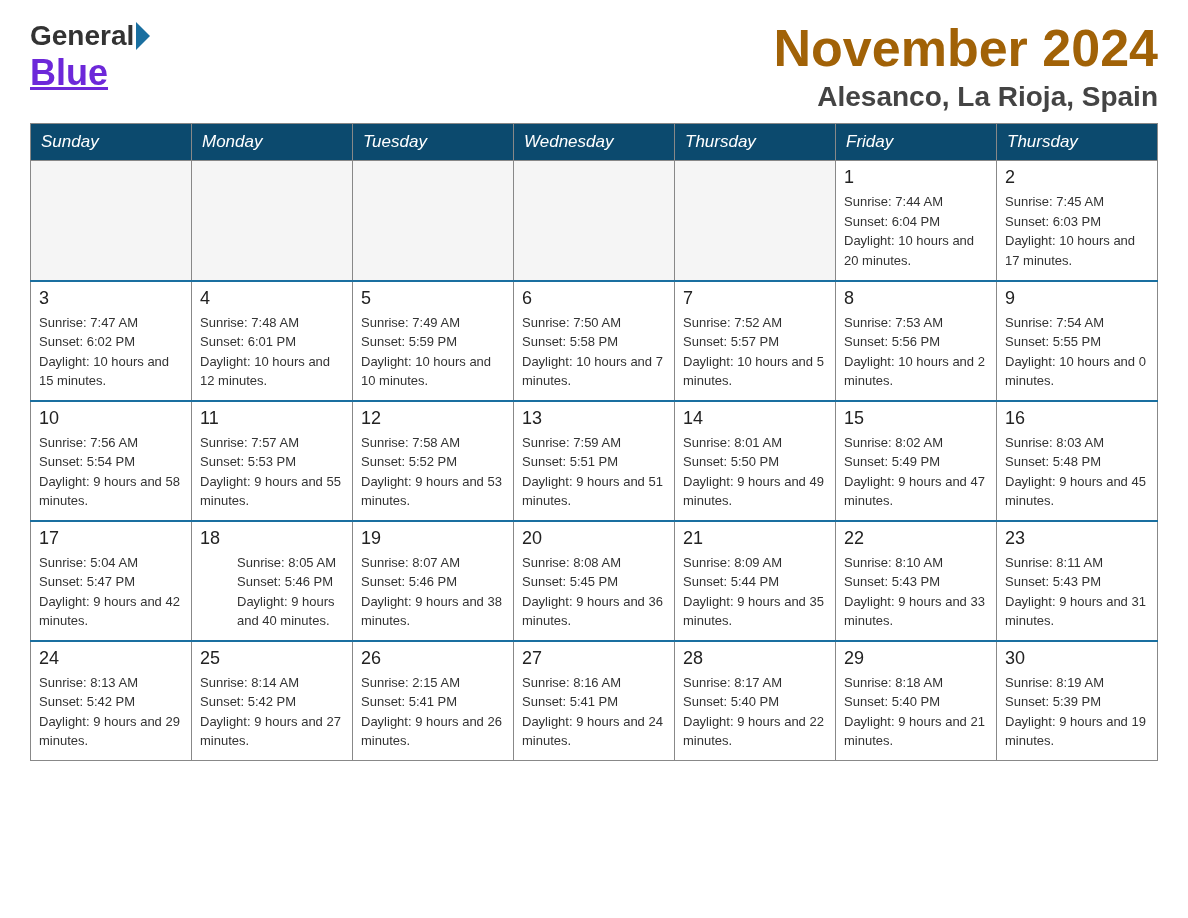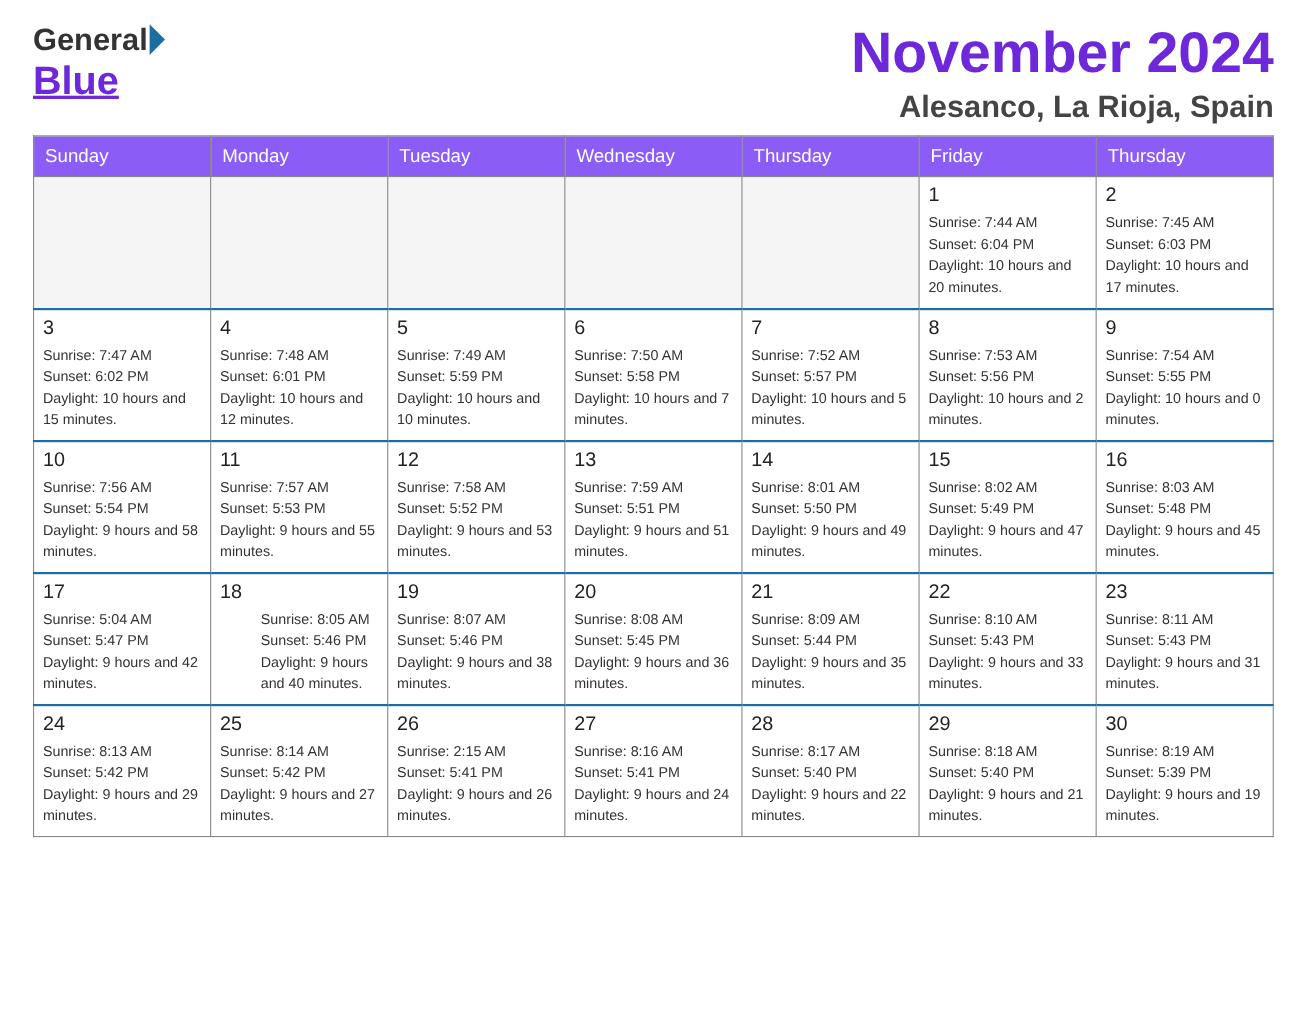--- a/index.html
+++ b/index.html
@@ -44,43 +44,44 @@
       font-size: 36px;
       font-weight: bold;
       text-decoration: underline;
     }
     .title-area {
       text-align: right;
     }
     .month-title {
       font-size: 52px;
       font-weight: bold;
-      color: #6d28d9;
+      color: #a16207;
       line-height: 1.1;
       margin-left: 48px;
     }
     .location-title {
       font-size: 28px;
       color: #444;
       margin-top: 4px;
       font-weight: bold;
     }
     .calendar {
       width: 100%;
       border-collapse: collapse;
       border: 1px solid #888;
     }
     .calendar th {
-      background-color: #8b5cf6;
+      background-color: #0c4a6e;
       color: #fff;
       text-align: left;
       padding: 8px 10px;
       font-size: 17px;
       font-weight: normal;
       border: 1px solid #888;
+      font-style: italic;
     }
     .calendar td {
       vertical-align: top;
       border: 1px solid #888;
       padding: 6px 8px;
       width: calc(100% / 7);
       min-height: 110px;
       height: 120px;
     }
     .day-num {

